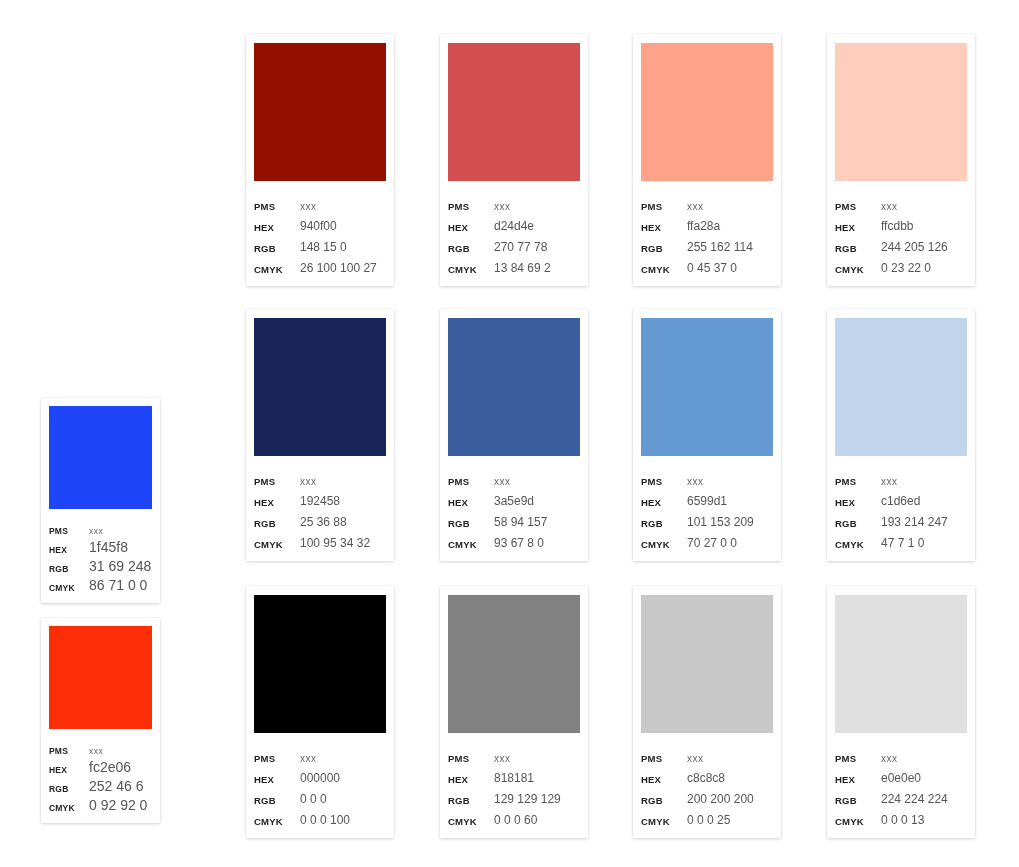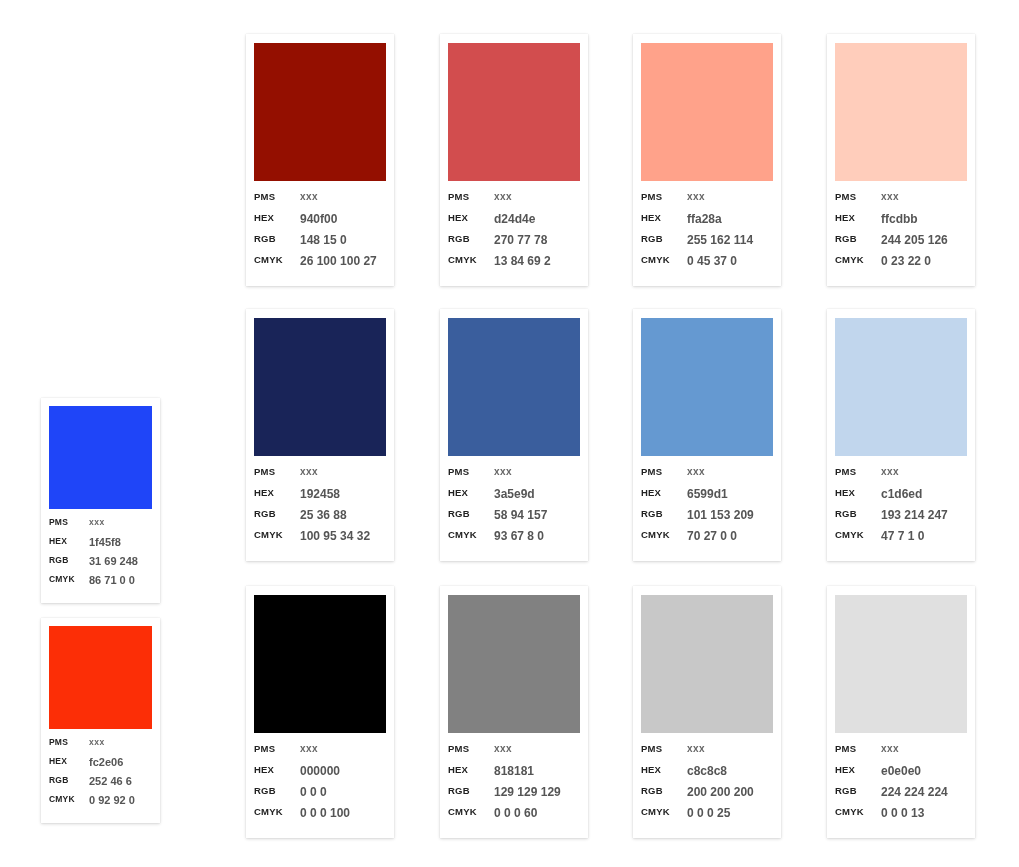--- a/index.html
+++ b/index.html
@@ -33,33 +33,33 @@
     display: block;
     box-sizing: border-box;
   }
 
   .specs {
     box-sizing: border-box;
   }
 
   .spec-row {
     display: flex;
-    align-items: flex-start;
+    align-items: flex-end;
     white-space: nowrap;
   }
 
   .spec-key {
     font-weight: bold;
     color: #222222;
     letter-spacing: 0.2px;
   }
 
   .spec-val {
     color: #555555;
-    font-weight: bold;
+    font-weight: normal;
   }
 
   
   .card.lg {
     width: 148px;
   }
   .card.lg .swatch {
     width: 132px;
     height: 138px;
     margin: 9px 8px 0 8px;
@@ -96,21 +96,21 @@
     padding: 8px 8px 10px 8px;
   }
   .card.sm .spec-row {
     height: 19px;
   }
   .card.sm .spec-key {
     width: 40px;
     font-size: 8.5px;
   }
   .card.sm .spec-val {
-    font-size: 11px;
+    font-size: 14px;
   }
   .card.sm .spec-row.pms .spec-val {
     font-size: 8.5px;
     color: #666666;
     letter-spacing: 0.5px;
   }
 </style>
 </head>
 <body style="background: rgb(255, 255, 255);">
 

